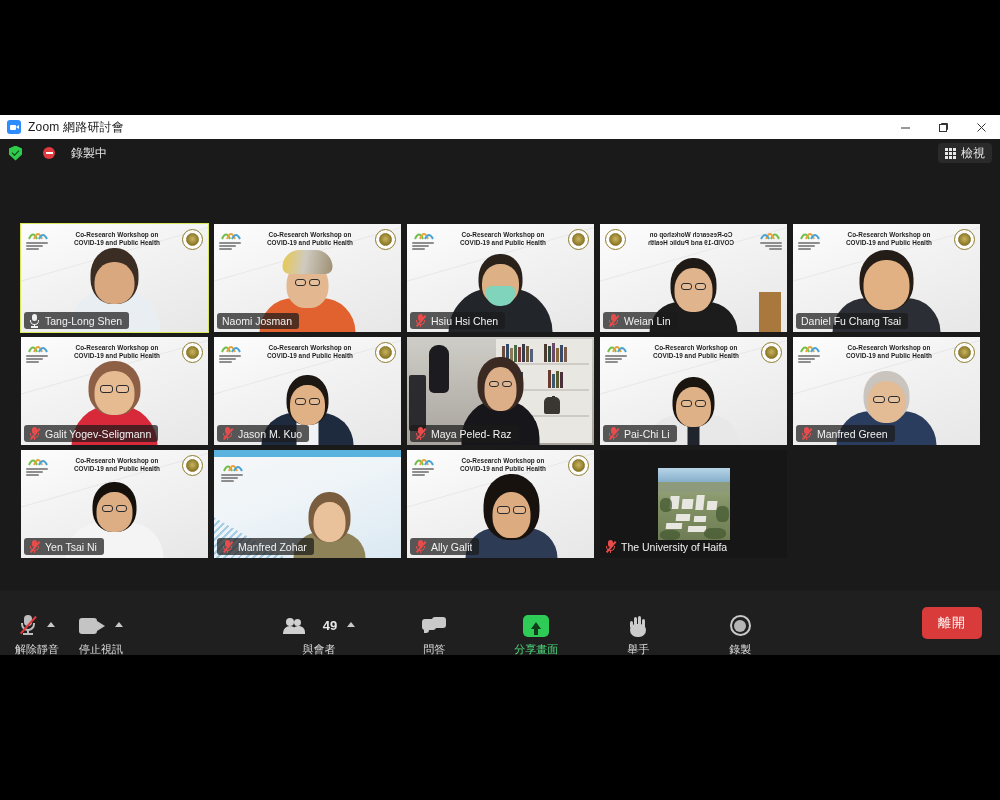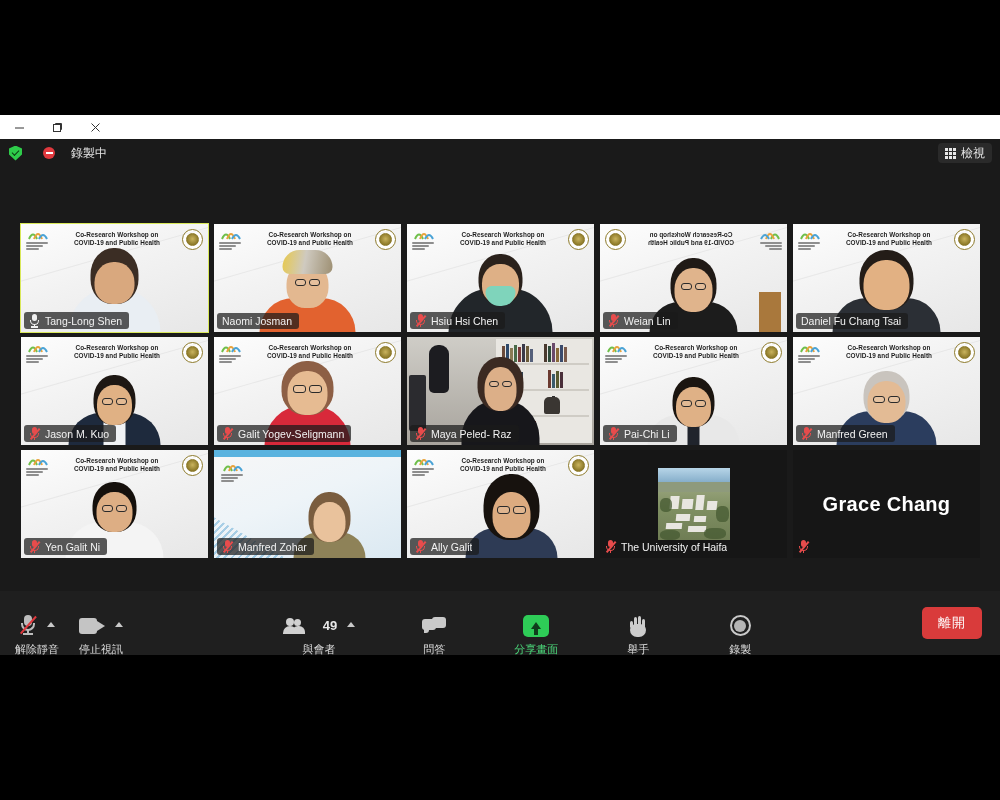--- a/index.html
+++ b/index.html
@@ -284,20 +284,24 @@
     background: #d93b3b; color: #fff; font-size: 13px;
     padding: 7px 16px; border-radius: 5px; border: none; letter-spacing: 1px;
   }
 </style>
 </head>
 <body>
 
 <div id="page">
 
   <div class="titlebar">
+    <div class="tb-left">
+      <span class="zoom-logo"></span>
+      <span class="tb-title">Zoom 網路研討會</span>
+    </div>
     <div class="tb-btns">
       <div class="tb-btn">
         <svg width="11" height="11" viewBox="0 0 11 11">
             <line x1="1" y1="6" x2="10" y2="6" stroke="#333" stroke-width="1"></line>
           </svg>
       </div>
       <div class="tb-btn">
         <svg width="11" height="11" viewBox="0 0 11 11">
           <rect x="1.5" y="2.5" width="7" height="7" fill="none" stroke="#333" stroke-width="1"></rect>
           <path d="M3.5 2.5 V1.5 H9.5 V7.5 H8.5" fill="none" stroke="#333" stroke-width="1"></path>
@@ -553,38 +557,37 @@
             </span>
             <span class="banner-text">
               <span>Co-Research Workshop on</span><br>
               <span>COVID-19 and Public Health</span>
             </span>
             <span class="logo-seal">
                 <span class="inner"></span>
               </span>
           </div>
         </div>
-        <div class="person" style="width:100%;height:70px;">
-          <span class="body" style="bottom:0;width:92px;height:32px;background:#1e2a3d;"></span>
-          <span style="position:absolute;left:50%;transform:translateX(-50%);bottom:0;width:22px;height:30px;background:#f0f2f5;"></span>
-          <span class="head" style="bottom:20px;width:42px;height:50px;background:#1d1713;"></span>
-          <span class="head" style="bottom:20px;width:35px;height:40px;background:#e0b184;"></span>
-          <span class="glasses" style="bottom:40px;">
-              <s></s>
-              <s></s>
+        <div class="person" style="width:100%;height:80px;">
+          <span class="body" style="bottom:0;width:86px;height:40px;background:#d8293a;"></span>
+          <span class="head" style="bottom:30px;width:52px;height:54px;background:#8d5f45;"></span>
+          <span class="head" style="bottom:30px;width:40px;height:44px;background:#e6bb92;"></span>
+          <span class="glasses" style="bottom:52px;">
+              <s style="width:13px;height:8px;"></s>
+              <s style="width:13px;height:8px;"></s>
             </span>
         </div>
         <div class="nameplate">
           <span class="mic">
               <i class="cap"></i>
               <i class="arc"></i>
               <i class="stem"></i>
               <i class="slash"></i>
             </span>
-          <span class="who">Jason M. Kuo</span>
+          <span class="who">Galit Yogev-Seligmann</span>
         </div>
       </div>
 
       <div class="tile">
         <div class="vbg">
           <div class="banner">
             <span class="logo-haifa">
               <svg class="arcs" viewBox="0 0 21 11">
                   <path d="M1 10 Q5 1 9 10" fill="none" stroke="#6fbf4a" stroke-width="2"></path>
                   <path d="M6 10 Q10 0 14 10" fill="none" stroke="#e8a33d" stroke-width="2"></path>
@@ -598,37 +601,38 @@
             </span>
             <span class="banner-text">
               <span>Co-Research Workshop on</span><br>
               <span>COVID-19 and Public Health</span>
             </span>
             <span class="logo-seal">
                 <span class="inner"></span>
               </span>
           </div>
         </div>
-        <div class="person" style="width:100%;height:80px;">
-          <span class="body" style="bottom:0;width:86px;height:40px;background:#d8293a;"></span>
-          <span class="head" style="bottom:30px;width:52px;height:54px;background:#8d5f45;"></span>
-          <span class="head" style="bottom:30px;width:40px;height:44px;background:#e6bb92;"></span>
-          <span class="glasses" style="bottom:52px;">
-              <s style="width:13px;height:8px;"></s>
-              <s style="width:13px;height:8px;"></s>
+        <div class="person" style="width:100%;height:70px;">
+          <span class="body" style="bottom:0;width:92px;height:32px;background:#1e2a3d;"></span>
+          <span style="position:absolute;left:50%;transform:translateX(-50%);bottom:0;width:22px;height:30px;background:#f0f2f5;"></span>
+          <span class="head" style="bottom:20px;width:42px;height:50px;background:#1d1713;"></span>
+          <span class="head" style="bottom:20px;width:35px;height:40px;background:#e0b184;"></span>
+          <span class="glasses" style="bottom:40px;">
+              <s></s>
+              <s></s>
             </span>
         </div>
         <div class="nameplate">
           <span class="mic">
               <i class="cap"></i>
               <i class="arc"></i>
               <i class="stem"></i>
               <i class="slash"></i>
             </span>
-          <span class="who">Galit Yogev-Seligmann</span>
+          <span class="who">Jason M. Kuo</span>
         </div>
       </div>
 
       <div class="tile">
         <div class="shelf-scene">
           <div class="shelf-wall"></div>
           <div class="speaker-box"></div>
           <div class="coat"></div>
           <div class="shelf-unit">
             <i style="top:24px;"></i>
@@ -816,21 +820,21 @@
               <s></s>
             </span>
         </div>
         <div class="nameplate">
           <span class="mic">
               <i class="cap"></i>
               <i class="arc"></i>
               <i class="stem"></i>
               <i class="slash"></i>
             </span>
-          <span class="who">Yen Galit Ni</span>
+          <span class="who">Yen Tsai Ni</span>
         </div>
       </div>
 
       <div class="tile">
         <div class="grad-bg">
           <span class="topbar"></span>
           <span class="swoosh"></span>
           <span class="logo-haifa" style="position:absolute;left:7px;top:10px;">
             <svg class="arcs" viewBox="0 0 21 11">
                 <path d="M1 10 Q5 1 9 10" fill="none" stroke="#6fbf4a" stroke-width="2"></path>
@@ -925,31 +929,20 @@
           <span class="mic">
               <i class="cap"></i>
               <i class="arc"></i>
               <i class="stem"></i>
               <i class="slash"></i>
             </span>
           <span class="who">The University of Haifa</span>
         </div>
       </div>
 
-      <div class="tile tile-plain">
-        <span class="big-name">Grace Chang</span>
-        <div class="nameplate bare">
-          <span class="mic">
-              <i class="cap"></i>
-              <i class="arc"></i>
-              <i class="stem"></i>
-              <i class="slash"></i>
-            </span>
-        </div>
-      </div>
 
     </div>
 
     <div class="toolbar">
 
       <div class="tool-left">
         <div class="tool">
           <span class="ico with-caret">
             <span class="mic-big">
               <i class="cap"></i>

